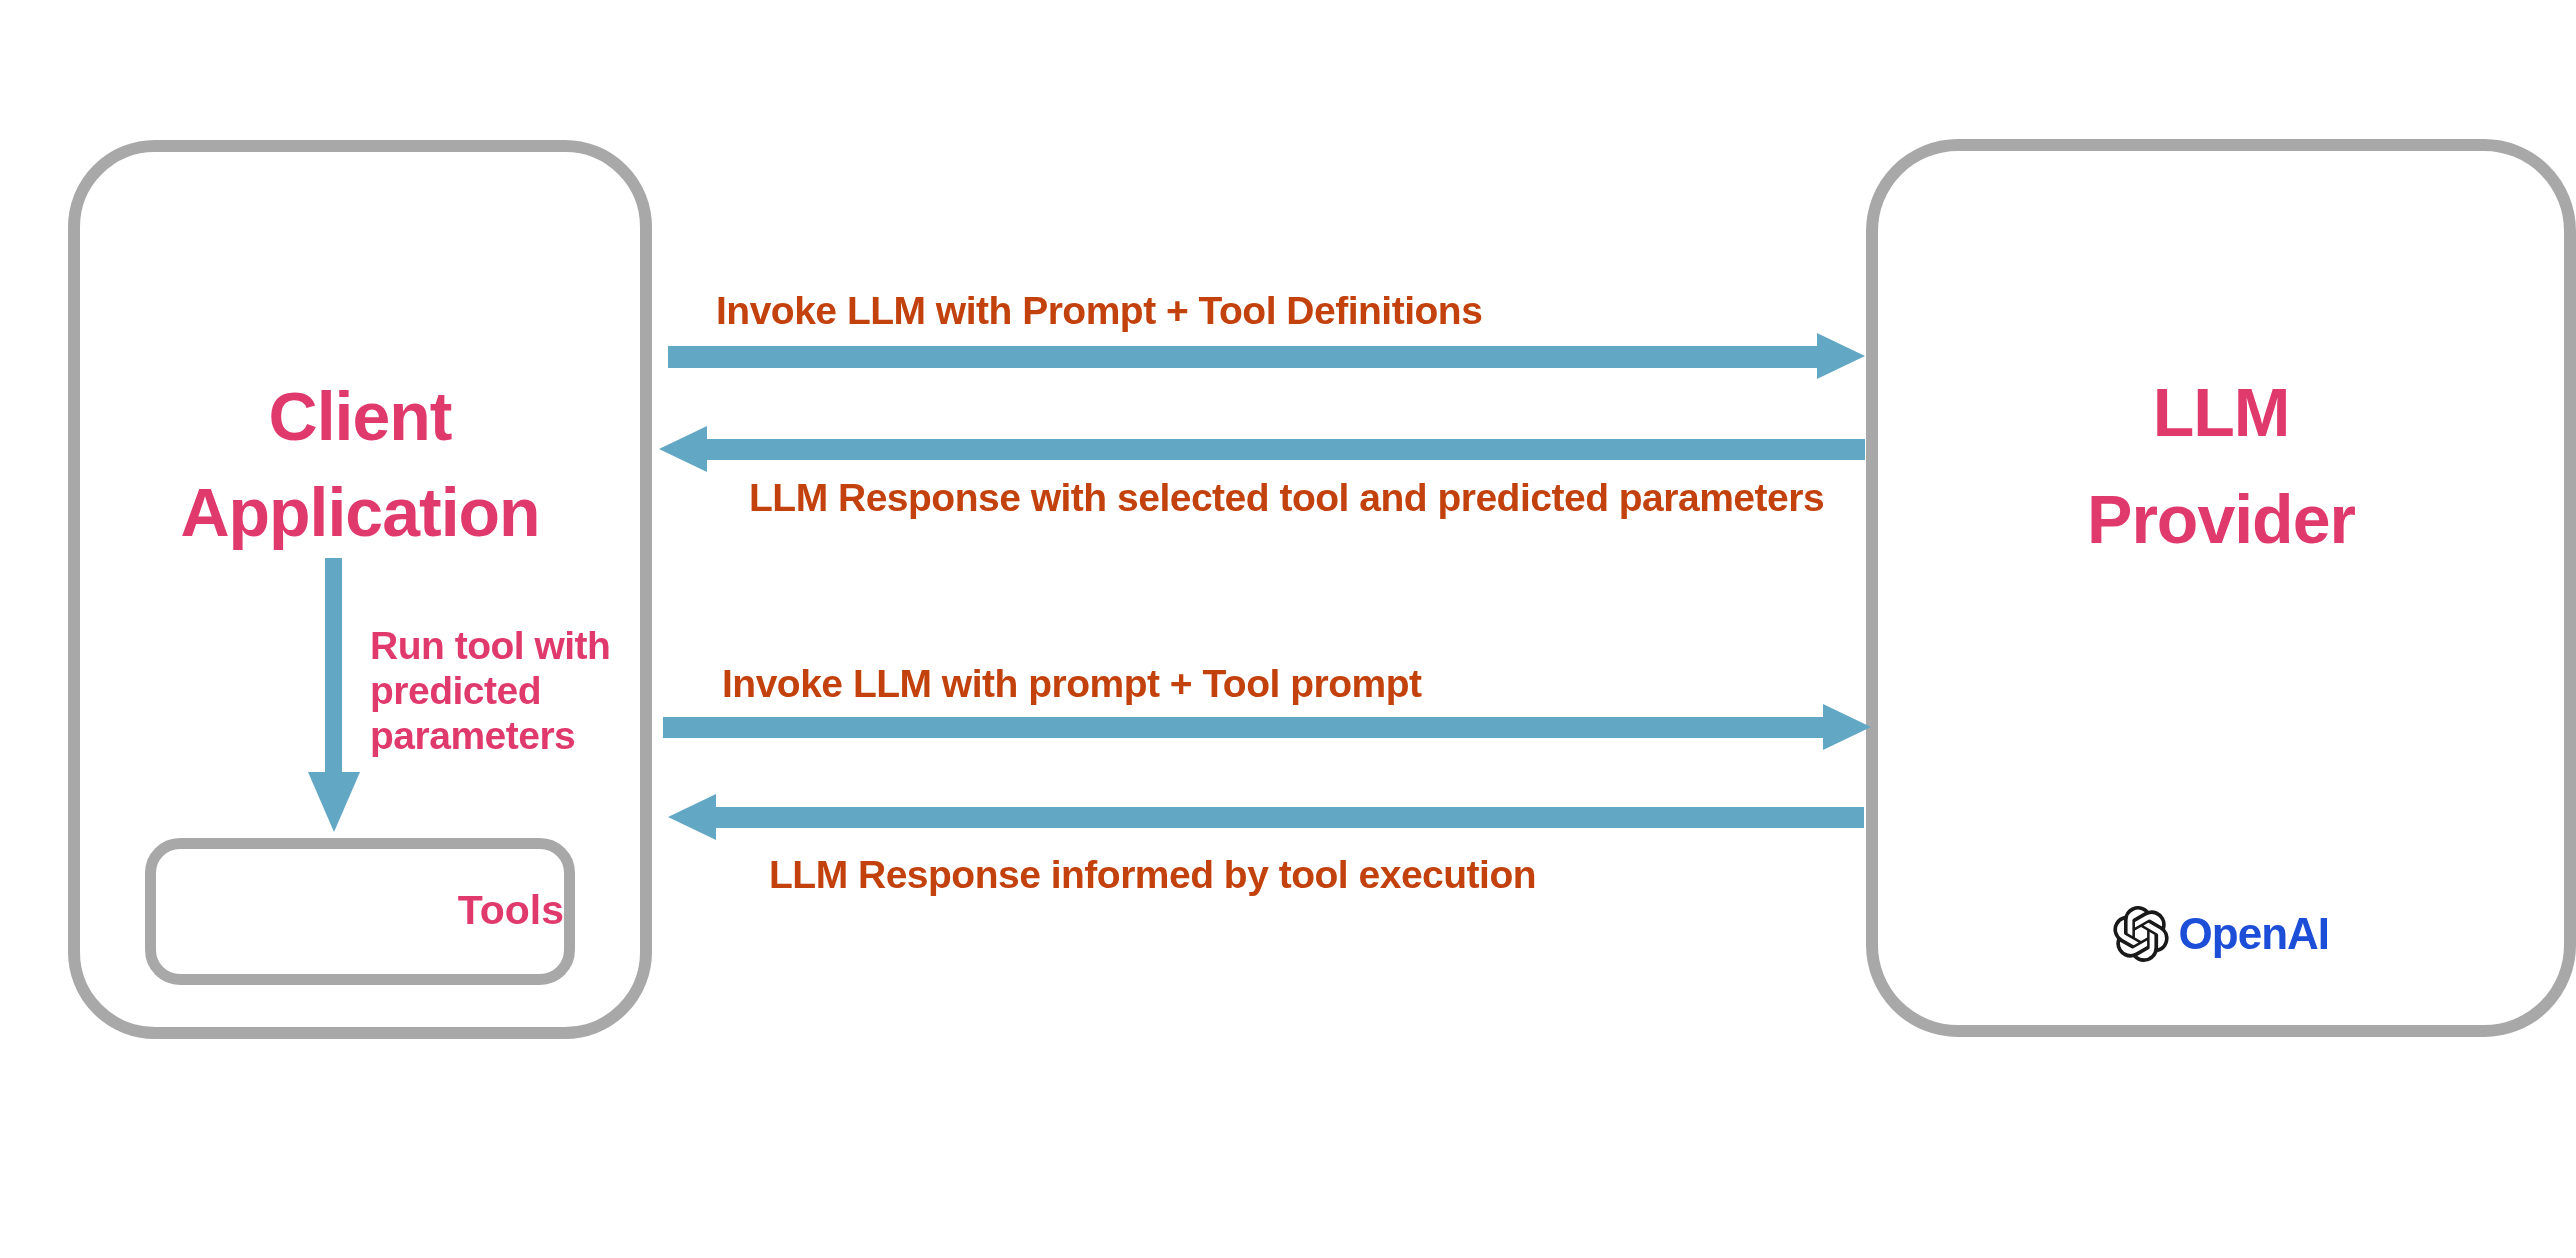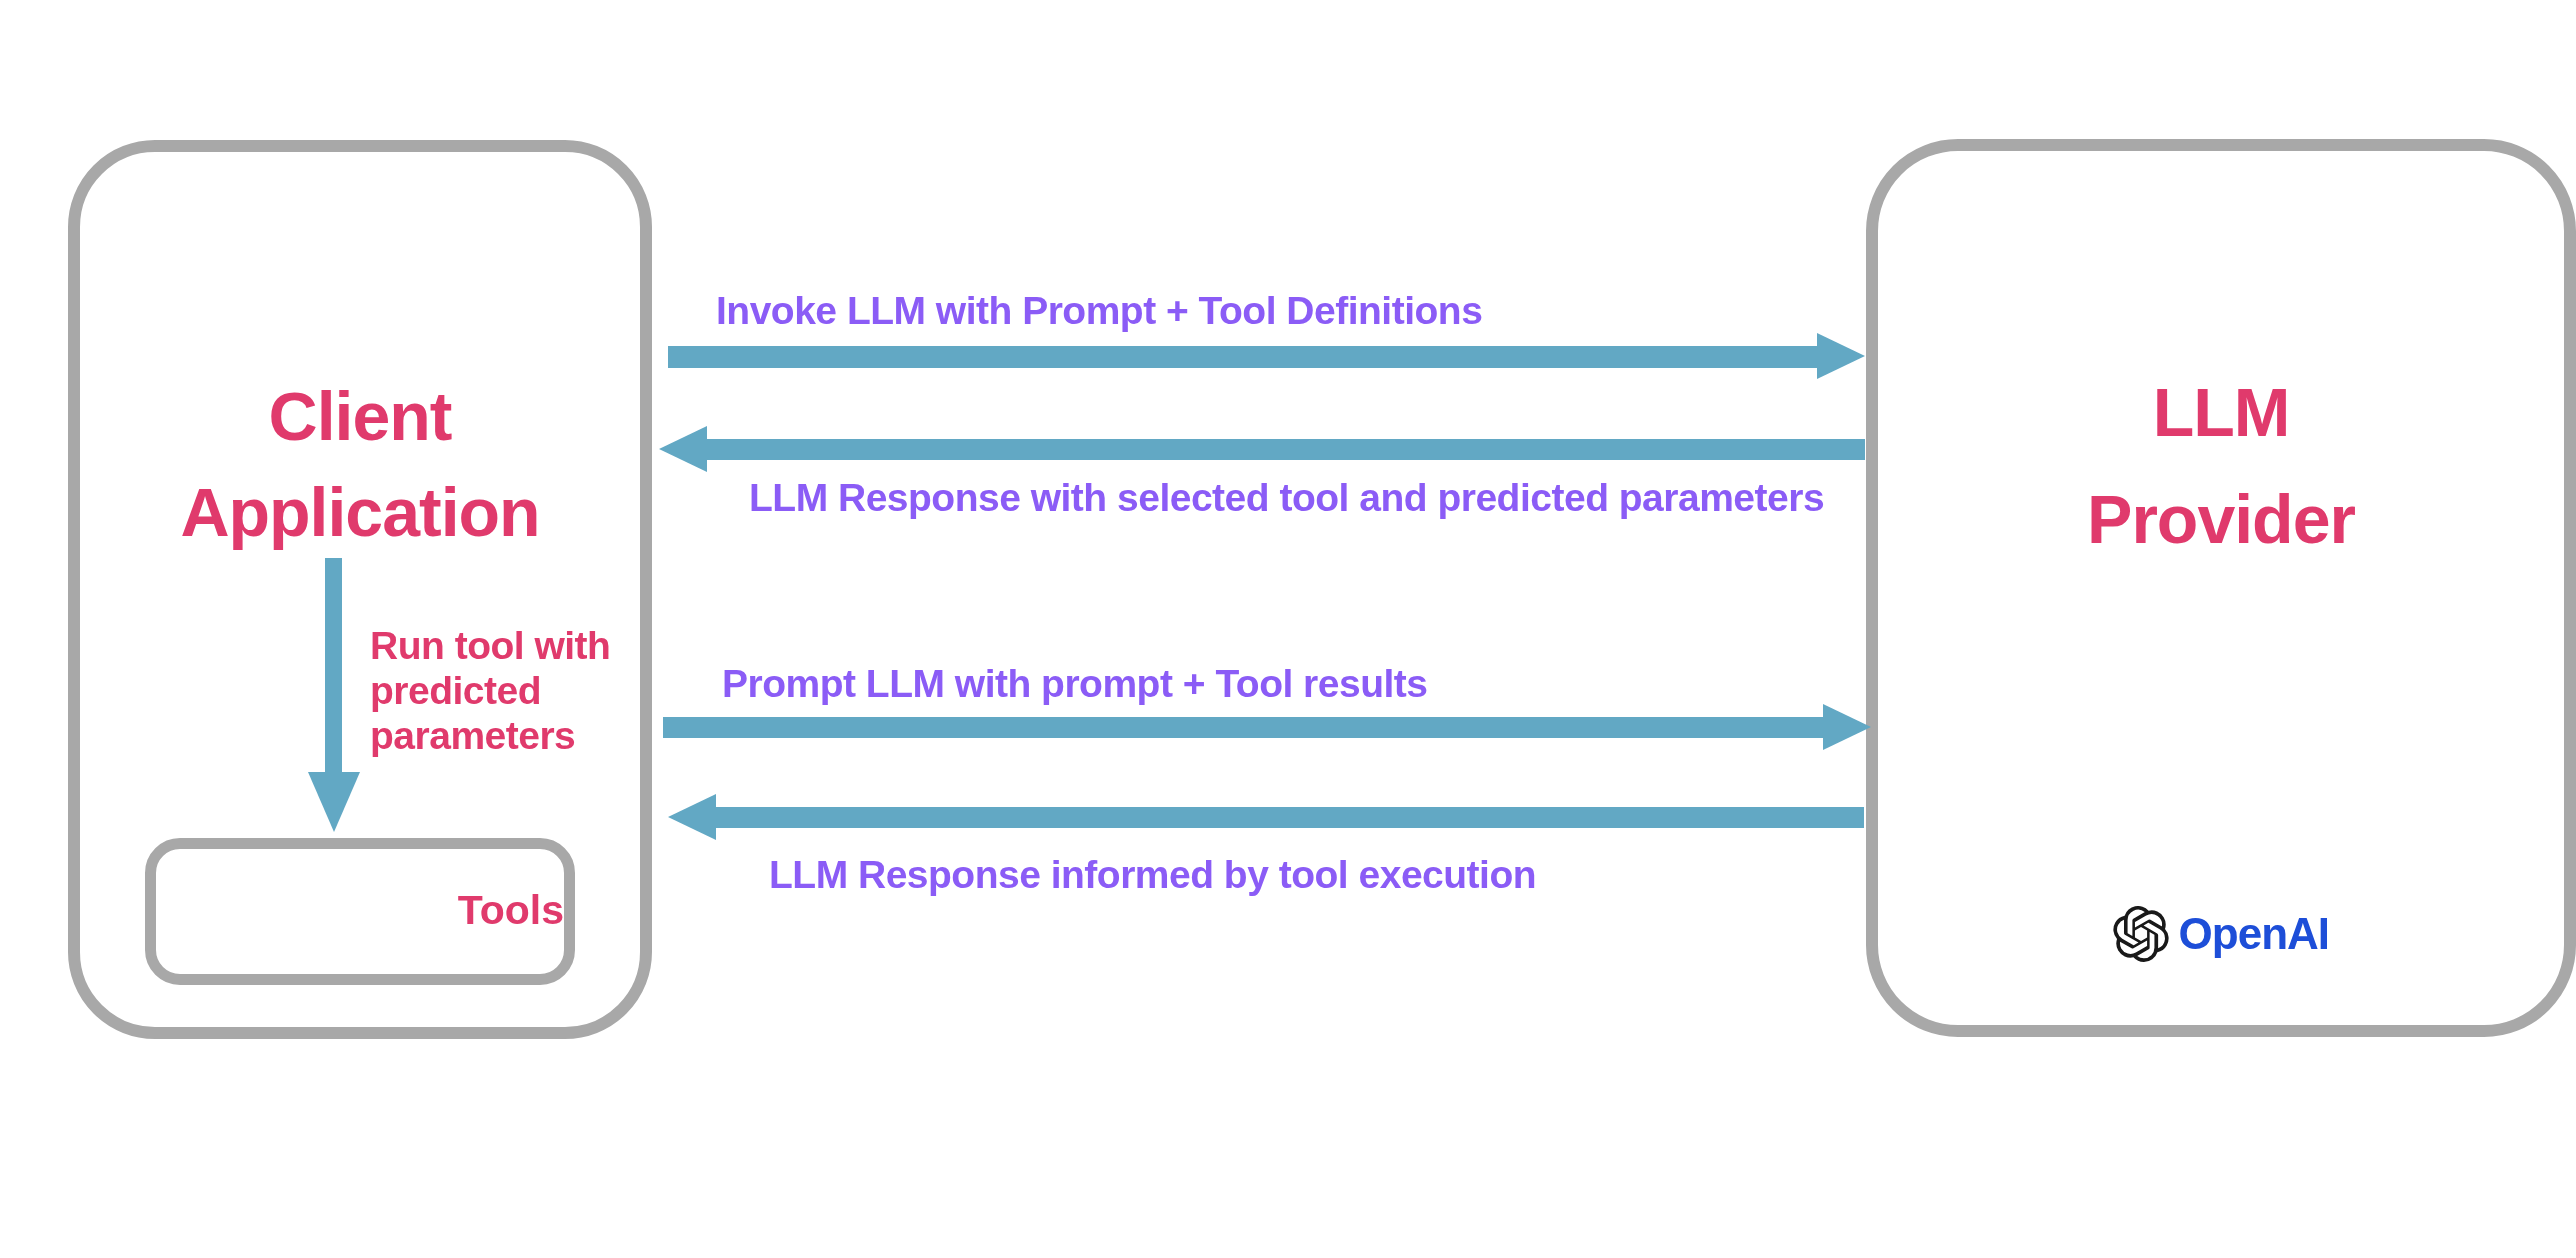--- a/index.html
+++ b/index.html
@@ -86,21 +86,21 @@
   }
   .head-down {
     border-left: 26px solid transparent;
     border-right: 26px solid transparent;
     border-top: 60px solid #62A8C4;
   }
 
   
   .flow-label {
     position: absolute;
-    color: #8b5cf6;
+    color: #c2410c;
     font-weight: 800;
     font-size: 39px;
     line-height: 43px;
     letter-spacing: -0.5px;
     white-space: nowrap;
   }
   .run-label {
     position: absolute;
     left: 290px; top: 471px;
     color: #E03A6C;
@@ -191,21 +191,21 @@
     <div class="head head-right" style="left:1817px; top:333px;"></div>
   </div>
 
   <div>
     <div class="head head-left" style="left:659px; top:426px;"></div>
     <div class="shaft" style="left:707px; top:439px; width:1158px; height:21px;"></div>
     <div class="flow-label" style="left:749px; top:476px;">LLM Response with selected tool and predicted parameters</div>
   </div>
 
   <div>
-    <div class="flow-label" style="left:722px; top:662px;">Prompt LLM with prompt + Tool results</div>
+    <div class="flow-label" style="left:722px; top:662px;">Invoke LLM with prompt + Tool prompt</div>
     <div class="shaft" style="left:663px; top:717px; width:1160px; height:21px;"></div>
     <div class="head head-right" style="left:1823px; top:704px;"></div>
   </div>
 
   <div>
     <div class="head head-left" style="left:668px; top:794px;"></div>
     <div class="shaft" style="left:716px; top:807px; width:1148px; height:21px;"></div>
     <div class="flow-label" style="left:769px; top:853px;">LLM Response informed by tool execution</div>
   </div>
 

